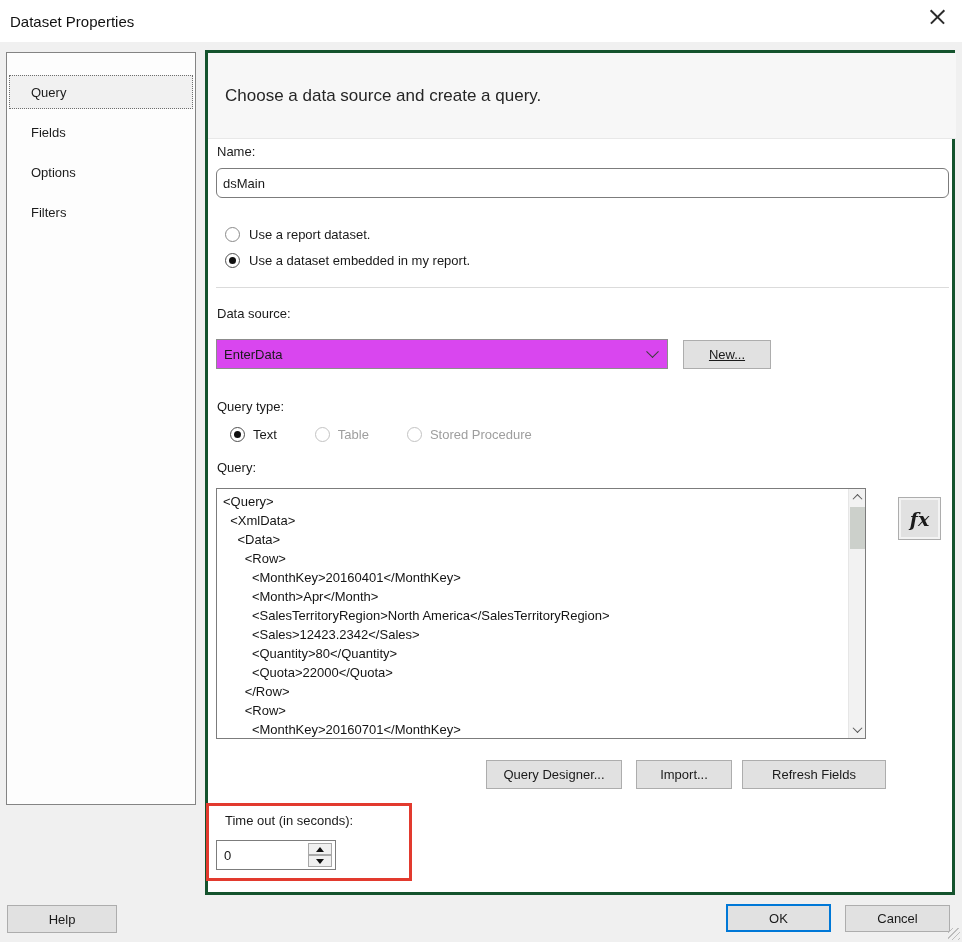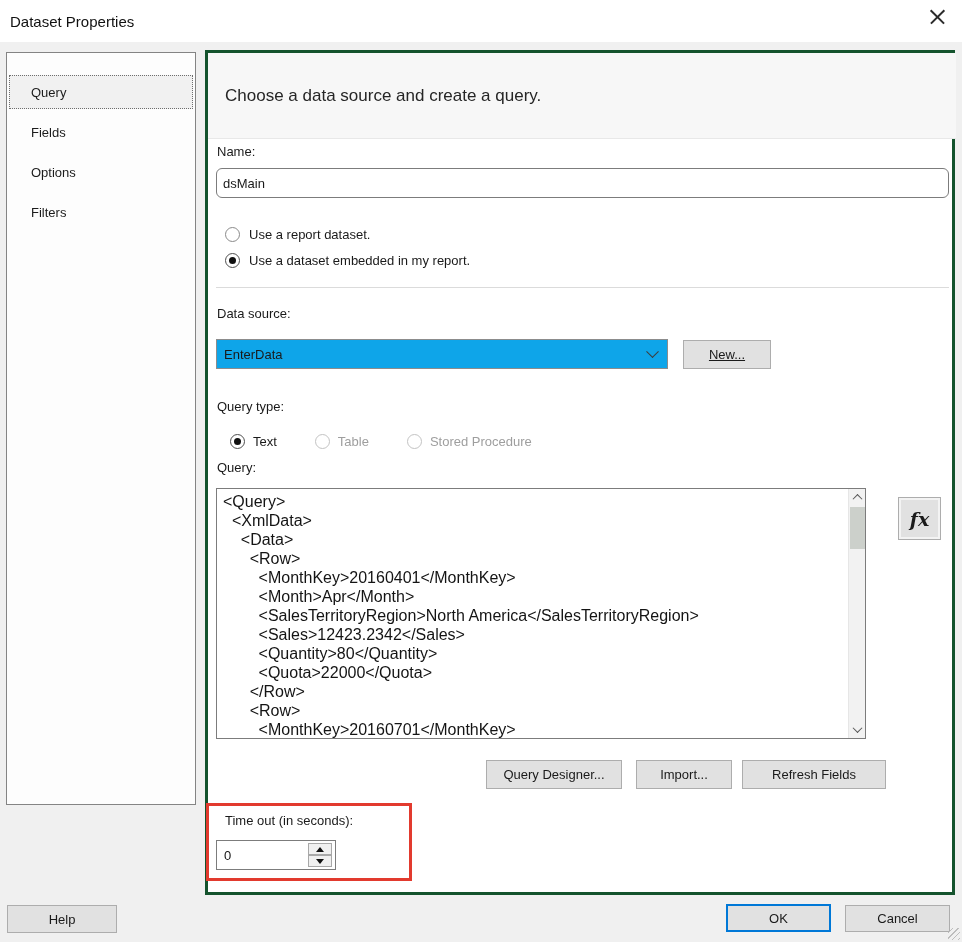--- a/index.html
+++ b/index.html
@@ -29,32 +29,32 @@
   #name-input { position:absolute; left:8px; top:115px; width:733px; height:30px; padding:0 6px; outline:none;border-radius:6px; }
   .radio-row { position:absolute; display:flex; align-items:center; gap:9px; height:22px; cursor:pointer; }
   .radio { width:15px; height:15px; border:1px solid #4f4f4f; border-radius:50%; background:#fff; position:relative; flex:none; }
   .radio.checked::after { content:""; position:absolute; left:3px; top:3px; width:7px; height:7px; border-radius:50%; background:#101010; }
   .radio.gray { border-color:#8a8a8a; }
   .radio.disabled { border-color:#c3c3c3; }
   #radio-shared { left:17px; top:170px; }
   #radio-embedded { left:17px; top:196px; }
   #separator { position:absolute; left:8px; top:234px; width:733px; height:1px; background:#dbdbdb; }
   #ds-label { left:9px; top:253px; }
-  #ds-combo { position:absolute; left:8px; top:286px; width:452px; height:30px; background:#0ea5e9; border:1px solid #8c8c8c; display:flex; align-items:center; padding:0 10px 0 7px; cursor:pointer; }
+  #ds-combo { position:absolute; left:8px; top:286px; width:452px; height:30px; background:#d946ef; border:1px solid #8c8c8c; display:flex; align-items:center; padding:0 10px 0 7px; cursor:pointer; }
   #ds-combo .value { flex:1; }
   .chev-down { width:9px; height:9px; border-right:1.4px solid #3d3d3d; border-bottom:1.4px solid #3d3d3d; transform:rotate(45deg) translate(-2px,-2px); }
   .btn { position:absolute; background:#e1e1e1; border:1px solid #adadad; display:flex; align-items:center; justify-content:center; font-size:13px; color:#1a1a1a; cursor:pointer; }
   #new-btn { left:475px; top:287px; width:88px; height:29px;text-decoration:underline; }
   #qt-label { left:9px; top:346px; }
   #qt-row { position:absolute; left:22px; top:374px; display:flex; gap:38px; }
-  .qt-opt { display:flex; align-items:flex-end; gap:8px; height:22px; cursor:pointer; }
+  .qt-opt { display:flex; align-items:flex-start; gap:8px; height:22px; cursor:pointer; }
   .qt-opt .dis { color:#9e9e9e; }
   #q-label { left:9px; top:407px; }
   #q-box { position:absolute; left:8px; top:435px; width:650px; height:251px; background:#fff; border:1px solid #7c7c7c; overflow:hidden; }
-  #q-text { font-family:"Liberation Sans","DejaVu Sans",sans-serif; font-size:16px; line-height:19px; padding:3px 20px 0 6px; white-space:pre; color:#141414; }
+  #q-text { font-family:"Liberation Sans","DejaVu Sans",sans-serif; font-size:13px; line-height:19px; padding:3px 20px 0 6px; white-space:pre; color:#141414; }
   
   #q-scroll { position:absolute; right:0; top:0; width:17px; height:249px; background:#f2f2f2; border-left:1px solid #e6e6e6; }
   .scroll-arrow { position:absolute; left:0; width:17px; height:17px; display:flex; align-items:center; justify-content:center; cursor:pointer; }
   .chev { width:7px; height:7px; border-right:1.5px solid #555; border-bottom:1.5px solid #555; }
   .chev.up { transform:rotate(-135deg) translate(-1px,-1px); }
   .chev.down { transform:rotate(45deg) translate(-1px,-1px); }
   #scroll-up { top:0; }
   #scroll-down { bottom:0; }
   #scroll-thumb { position:absolute; left:1px; top:18px; width:15px; height:42px; background:#ccd0cb; cursor:pointer; }
   #fx-btn { left:690px; top:444px; width:43px; height:43px; font-family:"DejaVu Serif","Liberation Serif",serif; font-style:italic; font-weight:bold; font-size:19px; box-shadow:inset 0 0 0 2px #f3f3f3; }

